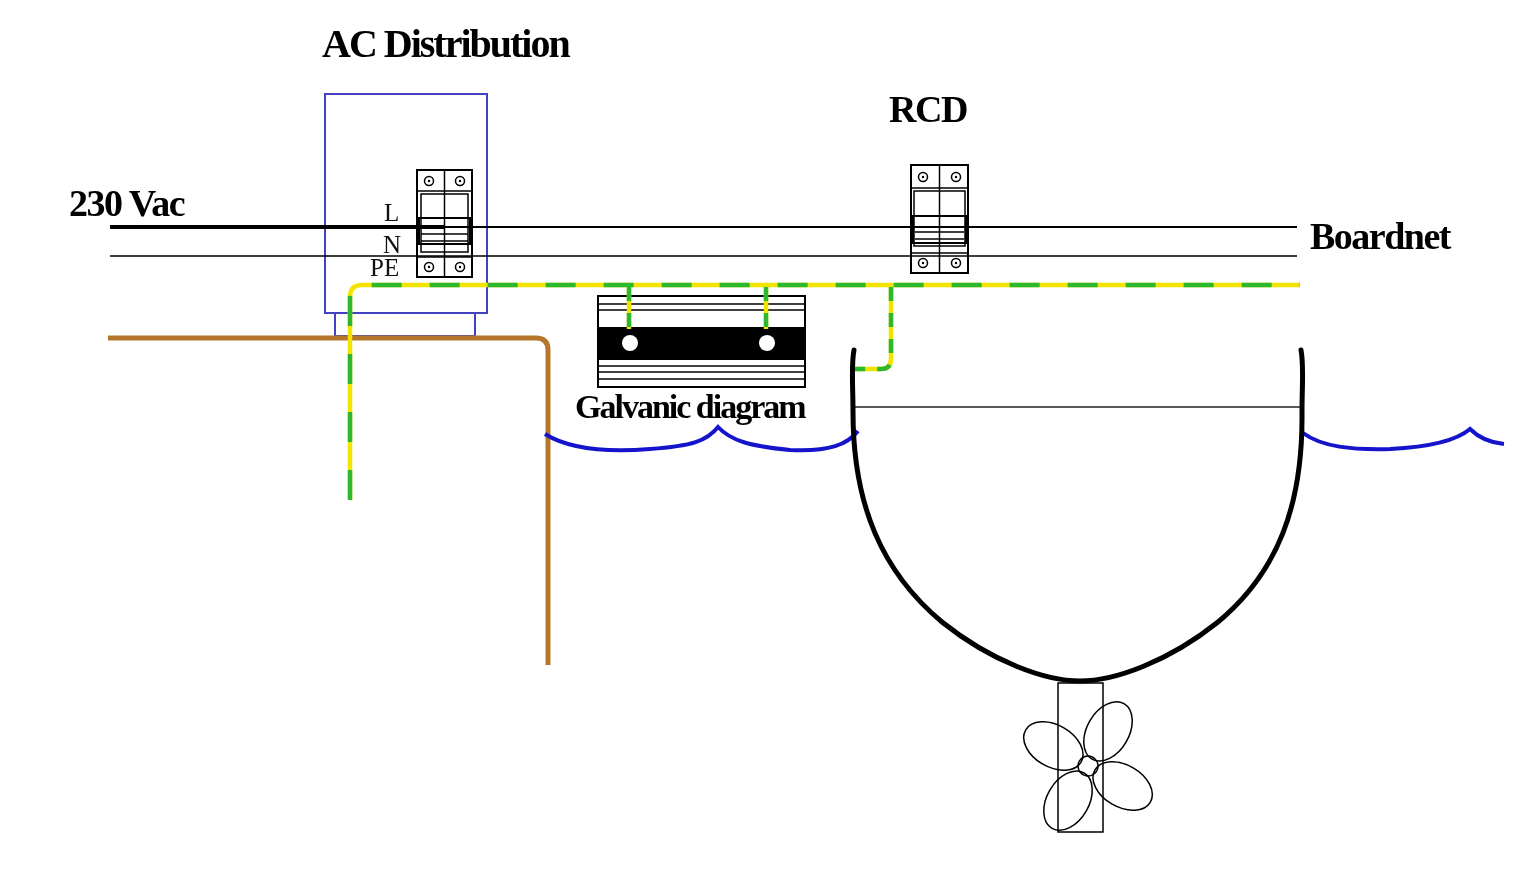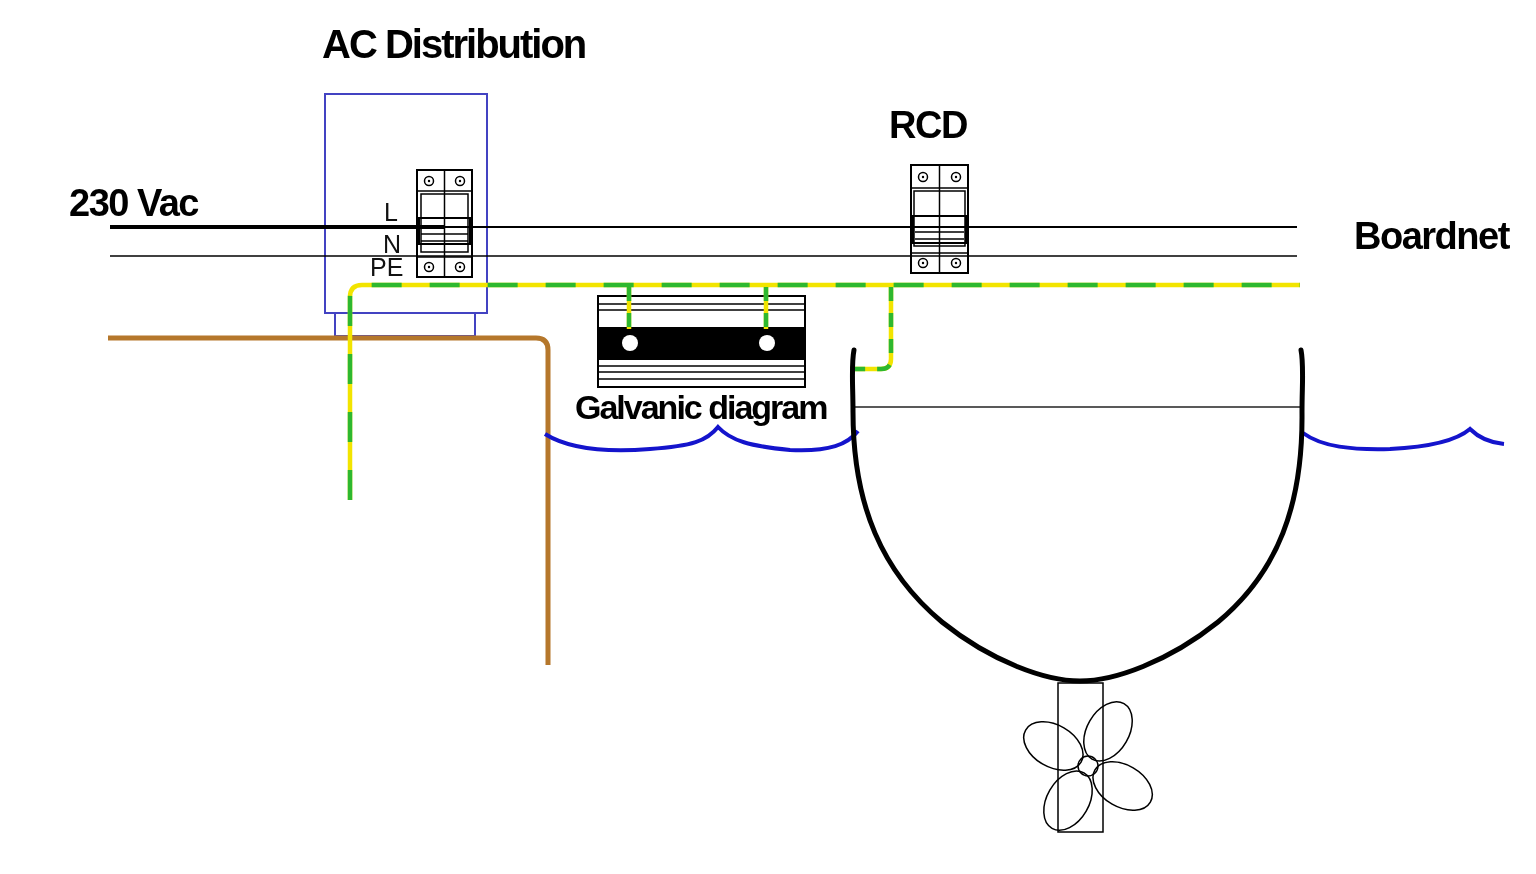--- a/index.html
+++ b/index.html
@@ -7,29 +7,29 @@
     --pe-green:#2eb82e;
     --pe-yellow:#f2e400;
     --hull-bond-brown:#b5772b;
     --water-blue:#1414cc;
     --enclosure-blue:#4343c2;
     --background:#ffffff;
   }
   html,body{margin:0;padding:0;background:var(--background);}
   #canvas{
     position:relative;width:1536px;height:874px;background:var(--background);
-    font-family:Liberation Sans, sans-serif;overflow:hidden;
+    font-family:Liberation Serif, serif;overflow:hidden;
   }
   #wires{position:absolute;left:0;top:0;}
   .lbl{position:absolute;color:#000;white-space:nowrap;line-height:1;}
   .lbl-bold{font-weight:bold;letter-spacing:-1.5px;}
   .lbl-title{font-size:40px;letter-spacing:-2px;}
   .lbl-volt{font-size:38px;}
   .lbl-rcd{font-size:38px;}
-  .lbl-board{font-size:38px;margin-left:44px;}
+  .lbl-board{font-size:38px;}
   .lbl-iso{font-size:34px;letter-spacing:-2px;}
   .lbl-term{font-size:25px;font-weight:normal;letter-spacing:0;color:#111;}
   .lbl-caption{font-size:42px;font-weight:normal;letter-spacing:-1.5px;}
   .enclosure{stroke:var(--enclosure-blue);stroke-width:2;fill:none;}
   .live-thick{stroke:var(--line-wire);stroke-width:4;fill:none;}
   .live-thin{stroke:var(--line-wire);stroke-width:2;fill:none;}
   .neutral{stroke:var(--line-wire);stroke-width:1.6;fill:none;}
   .pe-base{stroke:var(--pe-yellow);stroke-width:4.5;fill:none;}
   .pe-dash{stroke:var(--pe-green);stroke-width:4.5;fill:none;stroke-dasharray:30 28;}
   .pe-dash-sm{stroke:var(--pe-green);stroke-width:4.5;fill:none;stroke-dasharray:14 12;}
@@ -150,19 +150,19 @@
   </svg>
 
   <div class="lbl lbl-bold lbl-title" style="left:322px;top:24px;">AC Distribution</div>
 
   <div class="lbl lbl-bold lbl-volt" style="left:33px;top:184px;margin-left:36px;">230 Vac</div>
 
   <div class="lbl lbl-term" style="left:384px;top:200px;">L</div>
   <div class="lbl lbl-term" style="left:383px;top:232px;">N</div>
   <div class="lbl lbl-term" style="left:370px;top:255px;">PE</div>
 
-  <div class="lbl lbl-bold lbl-rcd" style="left:889px;top:106px;">RCD</div>
+  <div class="lbl lbl-bold lbl-rcd" style="left:889px;top:90px;">RCD</div>
 
   <div class="lbl lbl-bold lbl-board" style="left:1310px;top:217px;">Boardnet</div>
 
   <div class="lbl lbl-bold lbl-iso" style="left:575px;top:390px;">Galvanic diagram</div>
 
 </div>
 
 </body></html>

